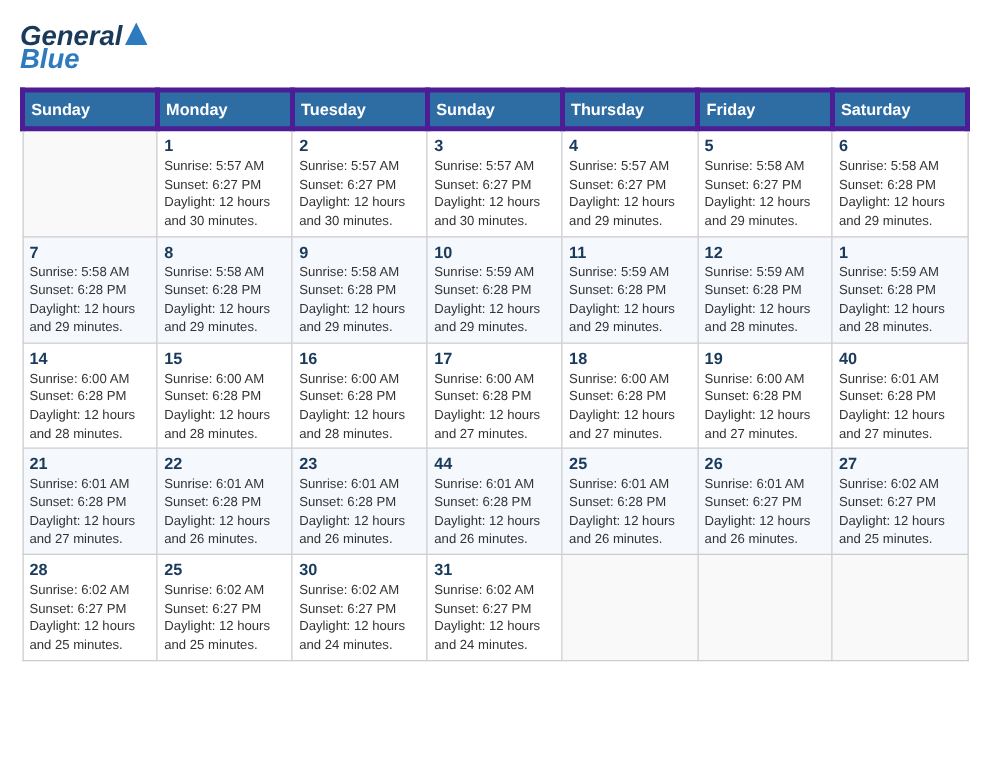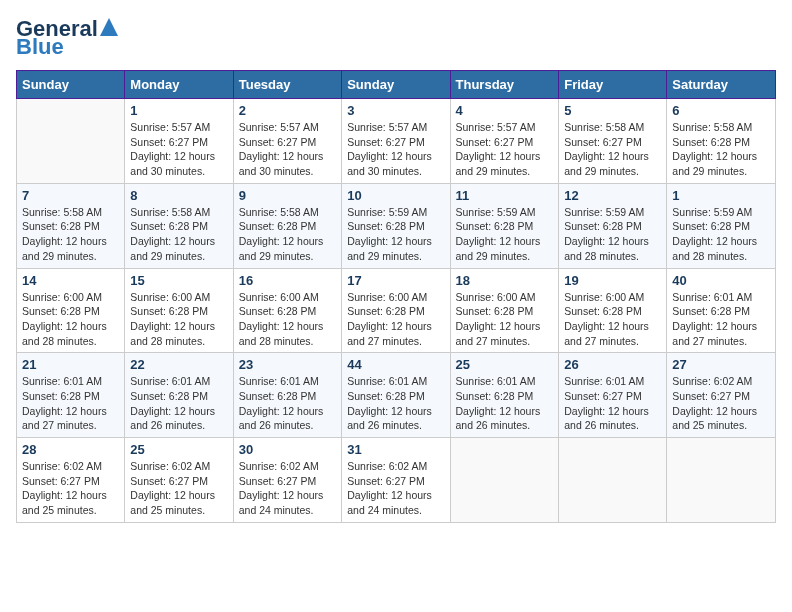--- a/index.html
+++ b/index.html
@@ -8,20 +8,21 @@
       background: #fff;
       width: 792px;
       min-height: 612px;
       padding: 16px;
     }
     .header {
       display: flex;
       justify-content: space-between;
       align-items: flex-start;
       margin-bottom: 10px;
+      font-style: italic;
     }
     .logo {
       display: flex;
       flex-direction: column;
       align-items: flex-start;
     }
     .logo-text {
       display: flex;
       align-items: center;
       font-size: 22px;
@@ -55,21 +56,21 @@
       border-collapse: collapse;
       font-size: 11px;
     }
     th {
       background-color: #2e6da4;
       color: #fff;
       text-align: left;
       padding: 6px 5px;
       font-size: 13px;
       font-weight: bold;
-      border: 1px solid #4c1d95;
+      border: 4px solid #4c1d95;
     }
     td {
       vertical-align: top;
       border: 1px solid #ccc;
       padding: 4px 5px;
       width: 110px;
       min-height: 70px;
       background: #fff;
     }
     tr:nth-child(even) td {

